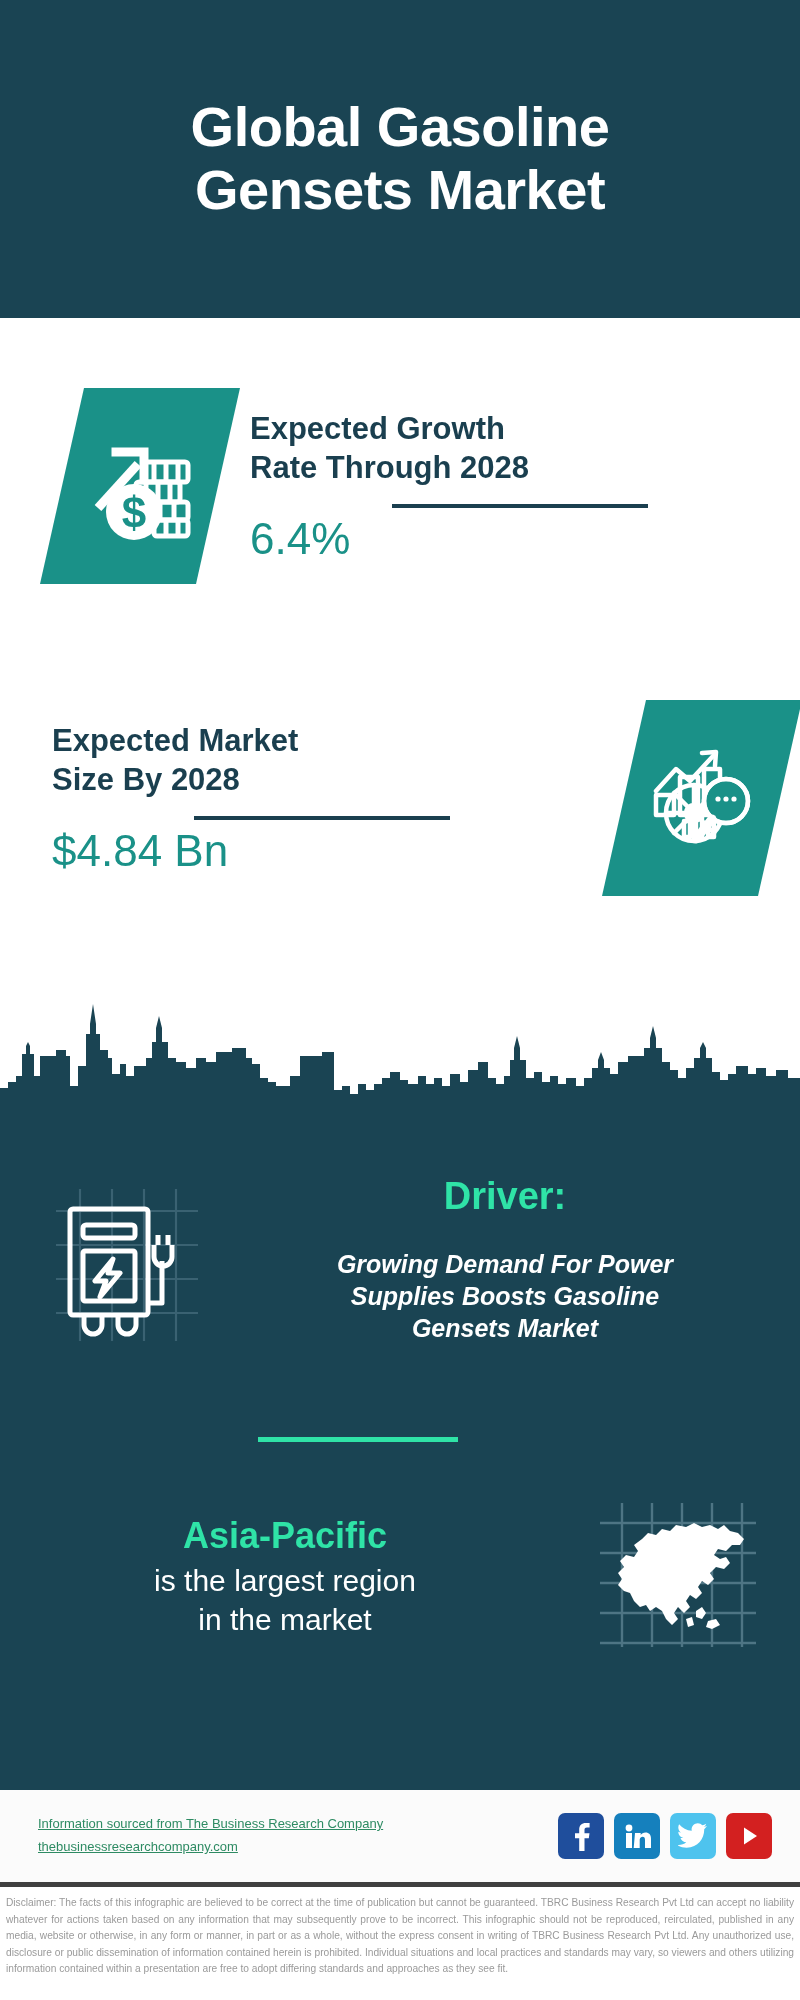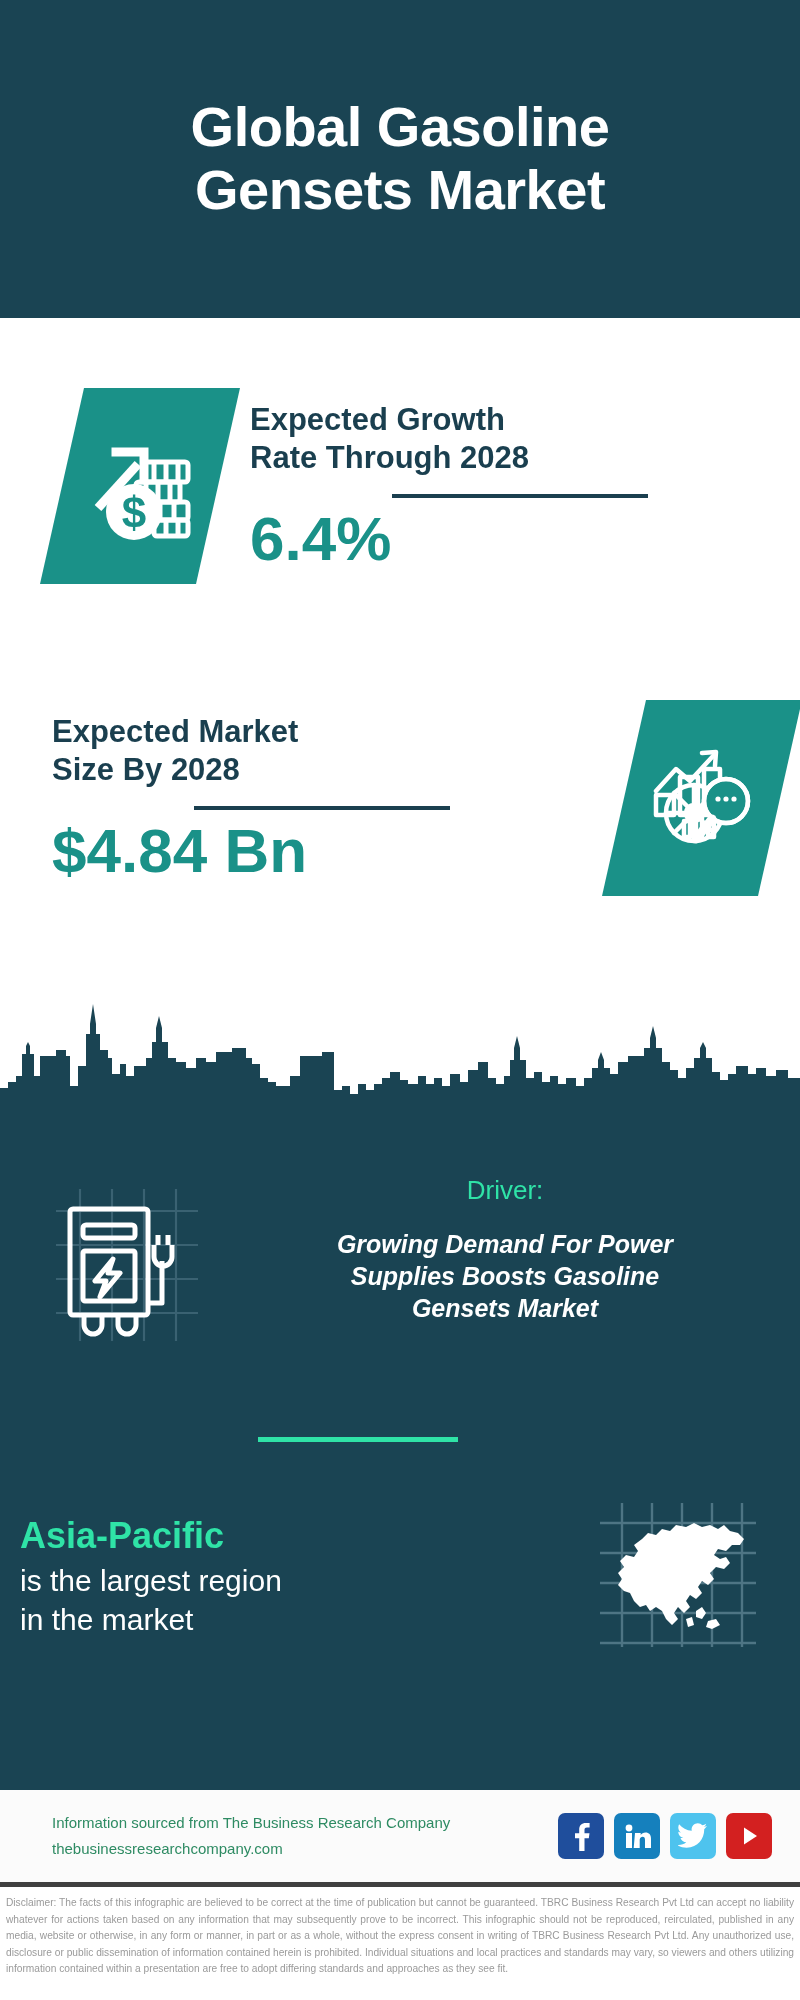--- a/index.html
+++ b/index.html
@@ -88,22 +88,22 @@
     white-space: pre-line;
   }
   .stat-rule {
     width: 256px;
     height: 4px;
     background: #1a3f4f;
     margin: 16px auto 8px auto;
   }
   .stat-value {
     color: #1a9188;
-    font-size: 62px;
-    font-weight: bold;
+    font-size: 44px;
+    font-weight: normal;
     line-height: 1.05;
   }
 
   .row1 .icon-col { padding-left: 40px; }
   .row2 .icon-col { padding-right: 40px; }
 
   
   .dark-body {
     position: absolute;
     left: 0; top: 990px;
@@ -134,23 +134,23 @@
     padding-top: 10px;
     flex: none;
   }
   .driver-text-col {
     flex: 1;
     padding-right: 40px;
     text-align: center;
   }
   .driver-heading {
     color: #2fe3a7;
-    font-size: 26px;
-    font-weight: normal;
-    margin-bottom: 22px;
+    font-size: 38px;
+    font-weight: bold;
+    margin-bottom: 30px;
   }
   .driver-body {
     color: #ffffff;
     font-size: 25px;
     font-weight: bold;
     line-height: 1.28;
     white-space: pre-line;
     font-style: italic;
   }
 
@@ -166,20 +166,21 @@
   
   .region-row {
     position: absolute;
     left: 0; top: 505px;
     width: 800px;
     display: flex;
     align-items: center;
   }
   .region-text-col {
     flex: 1;
+    text-align: center;
     padding-left: 20px;
   }
   .region-name {
     color: #2fe3a7;
     font-size: 36px;
     font-weight: bold;
     margin-bottom: 4px;
   }
   .region-desc {
     color: #ffffff;
@@ -198,25 +199,26 @@
   .footer {
     position: absolute;
     left: 0; top: 1790px;
     width: 800px;
     height: 92px;
     background: #fbfbfb;
     display: flex;
     align-items: center;
   }
   .footer-text {
-    padding-left: 52px;
+    padding-left: 38px;
     color: #2e8b63;
-    font-size: 15px;
+    font-size: 13px;
     line-height: 1.75;
     flex: 1;
+    text-decoration: underline;
   }
   .footer-text div { white-space: nowrap; }
   .social-row {
     display: flex;
     gap: 10px;
     padding-right: 28px;
   }
   .social {
     width: 46px;
     height: 46px;

